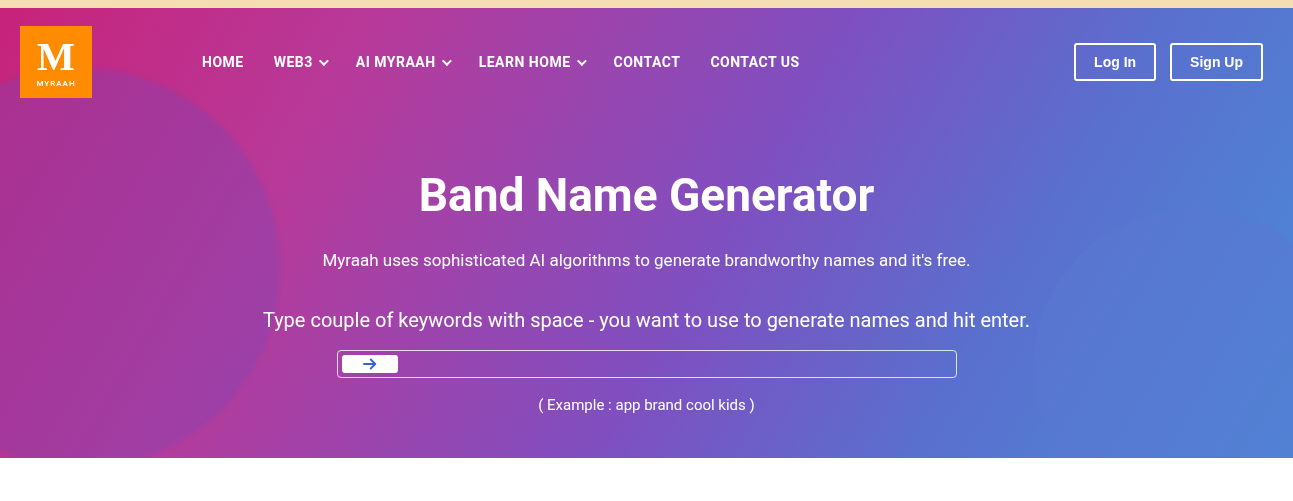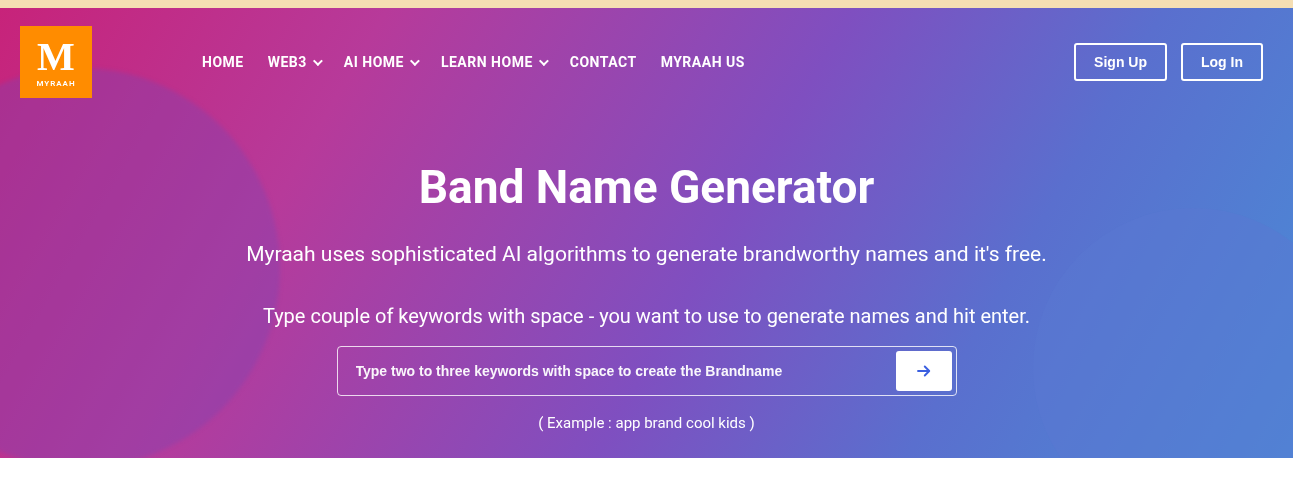--- a/index.html
+++ b/index.html
@@ -59,21 +59,21 @@
   font-family: Georgia, 'Times New Roman', serif;
 }
 .logo-text {
   font-size: 8px;
   letter-spacing: 1px;
   font-weight: 600;
   margin-top: 2px;
 }
 .nav {
   display: flex;
-  gap: 24px;
+  gap: 30px;
   align-items: center;
 }
 .nav-item {
   color: #fff;
   font-size: 14px;
   font-weight: 700;
   letter-spacing: 0.5px;
   display: flex;
   align-items: center;
   gap: 6px;
@@ -101,29 +101,29 @@
   border-radius: 3px;
   cursor: pointer;
 }
 .content {
   position: relative;
   z-index: 2;
   text-align: center;
   color: #fff;
   padding-top: 60px;
   max-width: 900px;
-  margin: 2px auto;
+  margin: 10px auto;
 }
 .title {
   font-size: 46px;
   font-weight: 700;
   margin-bottom: 28px;
 }
 .subtitle {
-  font-size: 21px;
+  font-size: 17px;
   margin-bottom: 38px;
 }
 .instruction {
   font-size: 20px;
   margin-bottom: 18px;
 }
 .search-wrap {
   display: flex;
   width: 620px;
   margin: 0 auto 18px;
@@ -186,48 +186,47 @@
 
     <nav class="nav">
       <div class="nav-item">
         <span>HOME</span>
       </div>
       <div class="nav-item">
         <span>WEB3</span>
         <span class="chevron"></span>
       </div>
       <div class="nav-item">
-        <span>AI HOME</span>
+        <span>AI MYRAAH</span>
         <span class="chevron"></span>
       </div>
       <div class="nav-item">
         <span>LEARN HOME</span>
         <span class="chevron"></span>
       </div>
       <div class="nav-item">
         <span>CONTACT</span>
       </div>
       <div class="nav-item">
-        <span>MYRAAH US</span>
+        <span>CONTACT US</span>
       </div>
     </nav>
 
     <div class="auth">
+      <button class="auth-btn">Log In</button>
       <button class="auth-btn">Sign Up</button>
-      <button class="auth-btn">Log In</button>
     </div>
   </div>
 
   <div class="content">
     <h1 class="title">Band Name Generator</h1>
     <p class="subtitle">Myraah uses sophisticated AI algorithms to generate brandworthy names and it's free.</p>
     <p class="instruction">Type couple of keywords with space - you want to use to generate names and hit enter.</p>
 
     <div class="search-wrap">
-      <input class="search-input" type="text" placeholder="Type two to three keywords with space to create the Brandname" style="">
       <button class="search-btn">
         <svg class="arrow-icon" viewBox="0 0 24 24" fill="none" stroke="#3b5fe0" stroke-width="2.5" stroke-linecap="round" stroke-linejoin="round">
           <line x1="4" y1="12" x2="18" y2="12"></line>
           <polyline points="13 6 19 12 13 18"></polyline>
         </svg>
       </button>
     </div>
 
     <p class="example">( Example : app brand cool kids )</p>
   </div>

